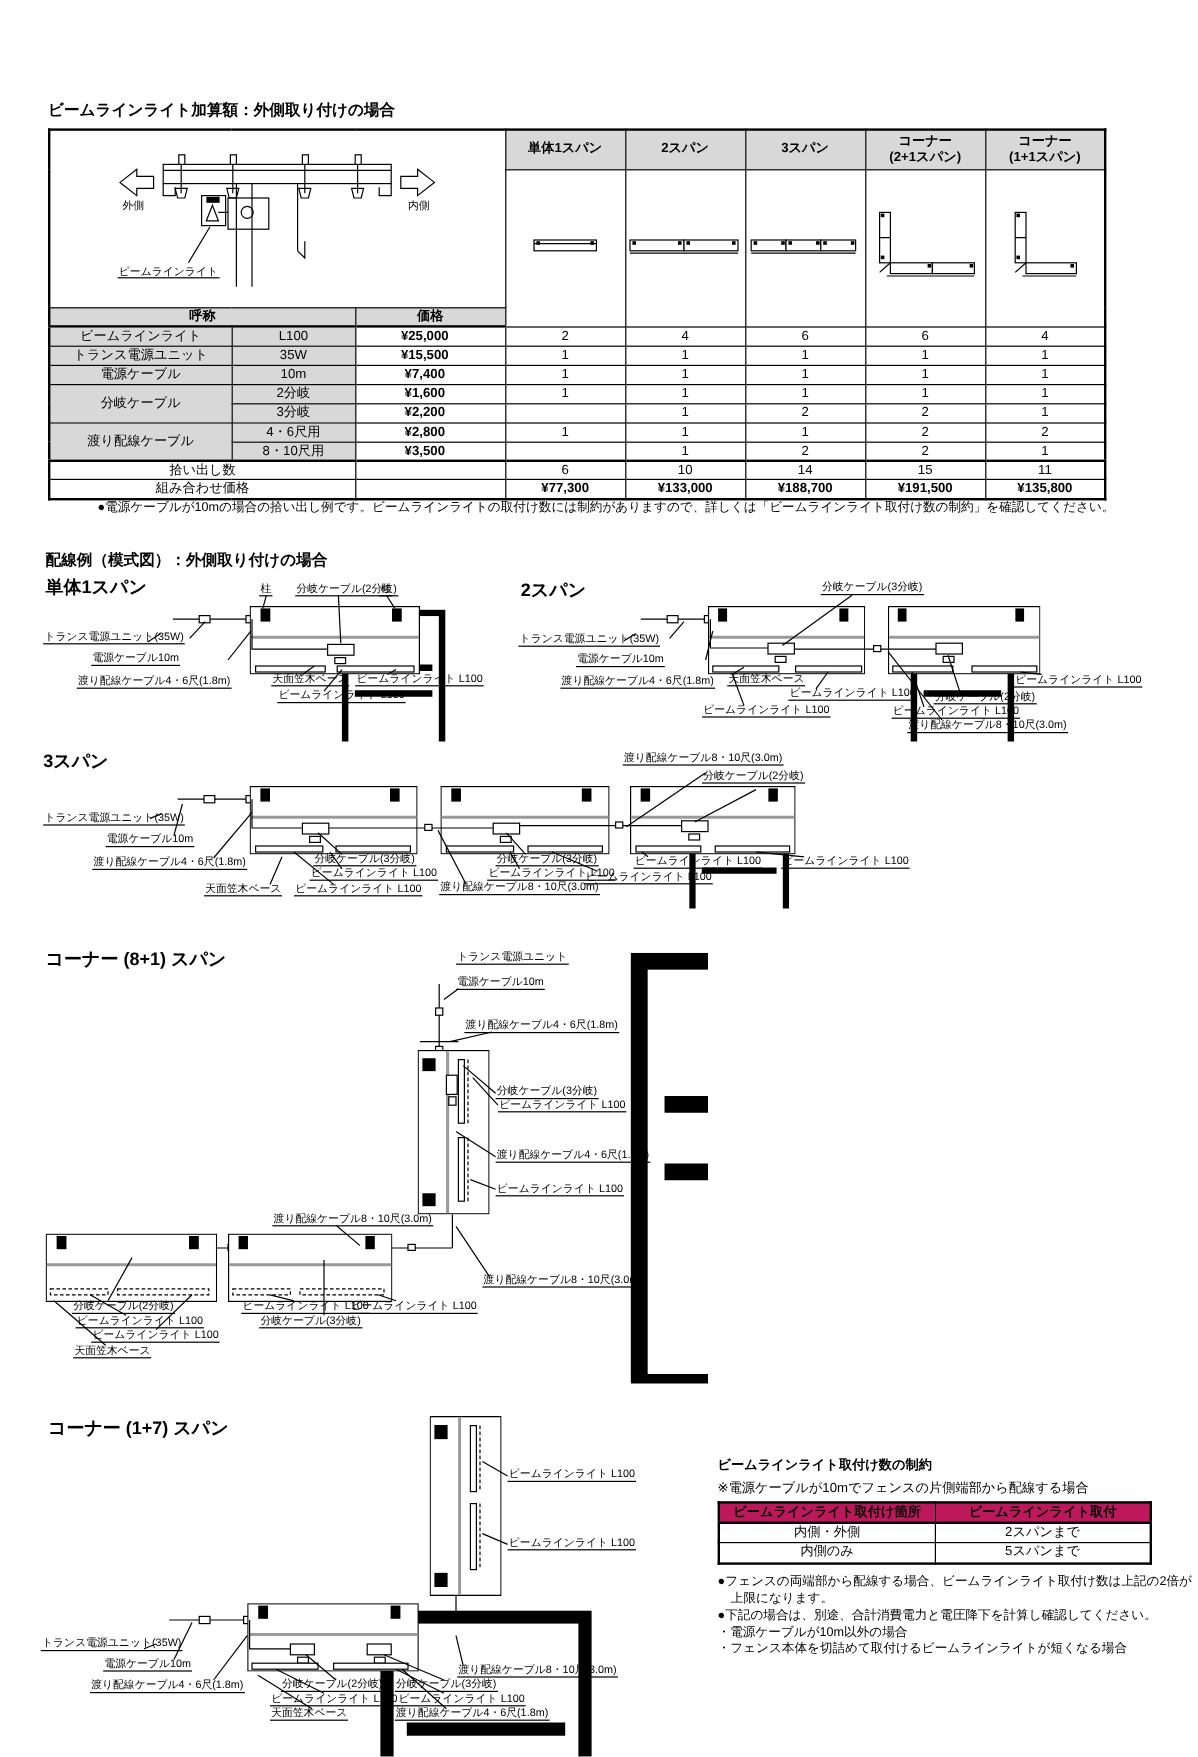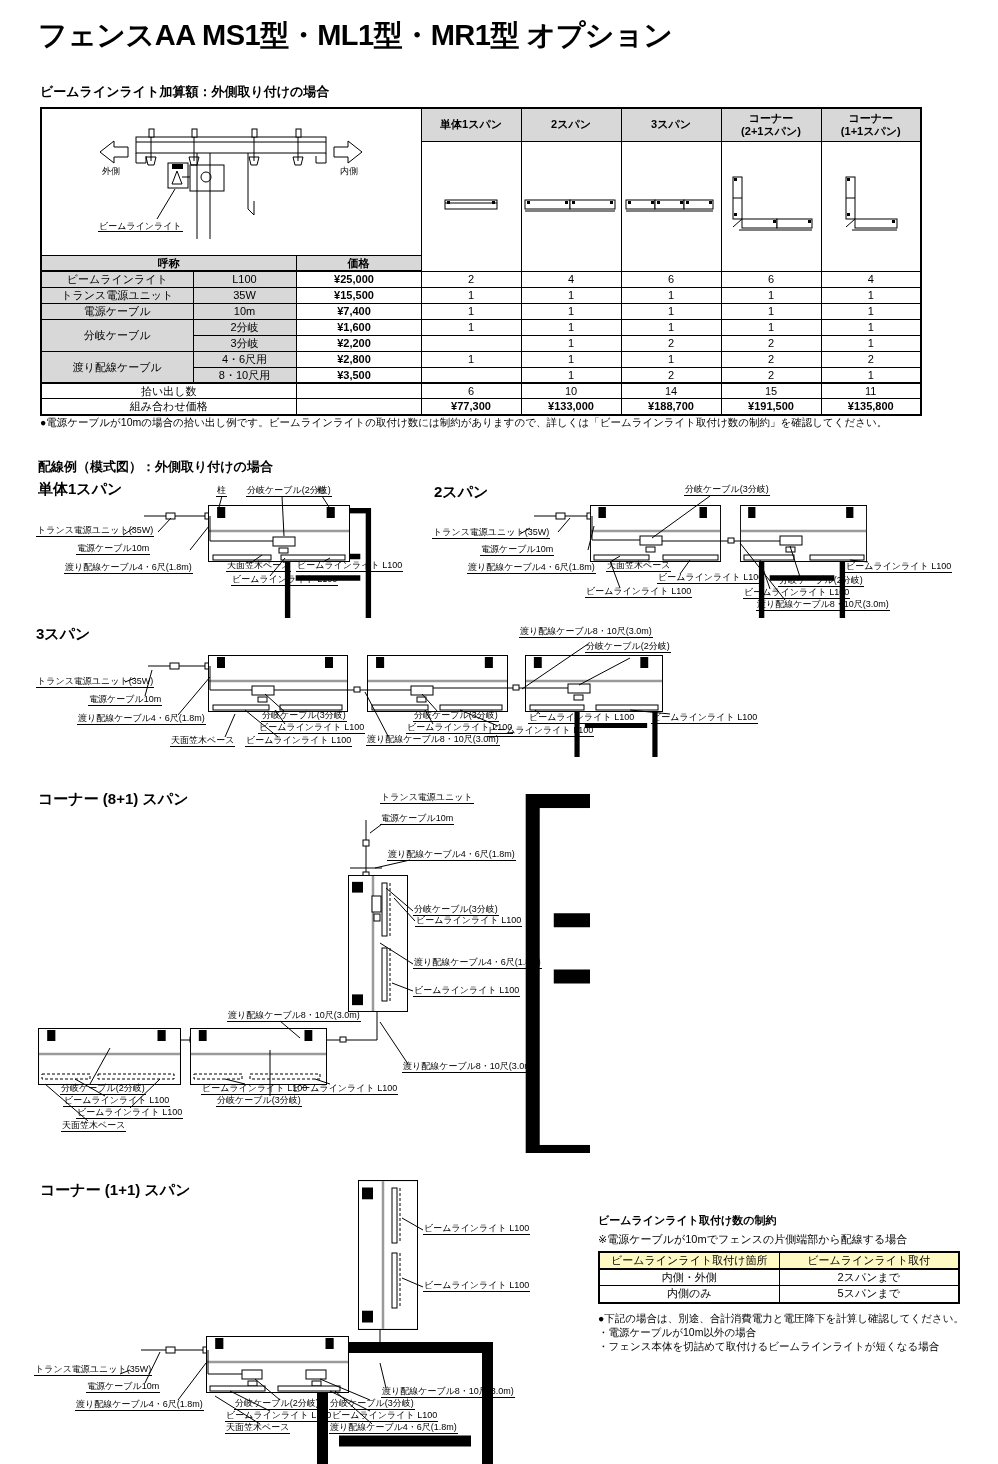--- a/index.html
+++ b/index.html
@@ -1,20 +1,20 @@
 <!DOCTYPE html>
 <html><head>
 <meta charset="utf-8">
 <style>
   html,body{margin:0;padding:0;background:#fff;}
   #page{position:relative;width:998px;height:1464px;background:#fff;overflow:hidden;
         font-family:"Liberation Sans","DejaVu Sans",sans-serif;color:#000;}
   .h-title{position:absolute;left:38px;top:16px;font-size:29px;font-weight:bold;letter-spacing:-0.5px;white-space:nowrap;}
   .h-sec{position:absolute;font-size:13px;font-weight:bold;white-space:nowrap;}
-  .note{position:absolute;left:40px;top:416px;width:930px;font-size:10.5px;white-space:nowrap;}
+  .note{position:absolute;left:40px;top:416px;width:930px;font-size:10.5px;white-space:nowrap;text-align:center;}
 
   
   #price-table{position:absolute;left:40px;top:107px;width:881px;border-collapse:collapse;table-layout:fixed;}
   #price-table td,#price-table th{border:1px solid #000;padding:0;font-size:11px;text-align:center;vertical-align:middle;overflow:hidden;line-height:1.15;}
   #price-table{border:2px solid #000;}
   .sh{background:#d8d8d8;font-weight:bold;font-size:11.5px;white-space:pre-line;}
   .gh{background:#d8d8d8;font-weight:bold;font-size:11.5px;}
   .nm,.sz{background:#d8d8d8;}
   .pr{text-align:right;padding-right:9px !important;font-weight:bold;font-size:12.5px;}
   .q{font-size:11.5px;}
@@ -36,21 +36,21 @@
   svg .f{fill:#000;stroke:none;}
   svg .rail{stroke:#9a9a9a;stroke-width:2.5;fill:none;}
   svg .dash{stroke-dasharray:3,2;}
 
   
   #constraint{position:absolute;left:598px;top:1213px;width:396px;}
   #constraint .c-head{font-size:11px;font-weight:bold;}
   #constraint .c-sub{font-size:11px;margin-top:4px;}
   #c-table{border-collapse:collapse;table-layout:fixed;width:360px;margin-top:4px;border:2px solid #000;}
   #c-table th,#c-table td{border:1px solid #000;font-size:11px;text-align:center;padding:1px 0;line-height:1.2;}
-  #c-table th{background:#fef9c3;font-weight:normal;border-bottom:2px solid #000;margin-top:20px;}
+  #c-table th{background:#be185d;font-weight:bold;border-bottom:2px solid #000;margin-top:20px;}
   .c-notes{margin-top:7px;width:396px;font-size:10.5px;line-height:1.35;}
   .c-note-b{padding-left:11px;text-indent:-11px;}
   .c-note-d{padding-left:8px;text-indent:-8px;}
 </style>
 </head>
 <body>
 
 <svg width="0" height="0" style="position:absolute" aria-hidden="true">
   <defs>
     <symbol id="hpanel" viewBox="0 0 140 57" preserveAspectRatio="none">
@@ -68,21 +68,20 @@
     <symbol id="trans" viewBox="0 0 16 26">
       <rect class="w" x="0.5" y="0.5" width="15" height="25"></rect>
       <line class="s" x1="2" y1="9" x2="14" y2="9"></line>
       <line class="s" x1="2" y1="13" x2="14" y2="13"></line>
     </symbol>
   </defs>
 </svg>
 
 <div id="page">
 
-  <div class="h-title">フェンスAA MS1型・ML1型・MR1型 オプション</div>
   <div class="h-sec" style="left:40px;top:83px">ビームラインライト加算額：外側取り付けの場合</div>
 
   <table id="price-table">
     <colgroup>
       <col style="width:152px">
         <col style="width:103px">
         <col style="width:125px">
       <col style="width:100px">
         <col style="width:100px">
         <col style="width:100px">
@@ -488,21 +487,21 @@
   <div class="lbl" style="left:227px;top:1011px">渡り配線ケーブル8・10尺(3.0m)</div>
   <div class="lbl" style="left:402px;top:1062px">渡り配線ケーブル8・10尺(3.0m)</div>
   <div class="lbl" style="left:60px;top:1084px">分岐ケーブル(2分岐)</div>
   <div class="lbl" style="left:63px;top:1096px">ビームラインライト L100</div>
   <div class="lbl" style="left:76px;top:1108px">ビームラインライト L100</div>
   <div class="lbl" style="left:61px;top:1121px">天面笠木ベース</div>
   <div class="lbl" style="left:201px;top:1084px">ビームラインライト L100</div>
   <div class="lbl" style="left:216px;top:1096px">分岐ケーブル(3分岐)</div>
   <div class="lbl" style="left:291px;top:1084px">ビームラインライト L100</div>
 
-  <div class="dtitle" style="left:40px;top:1181px">コーナー (1+1) スパン</div>
+  <div class="dtitle" style="left:40px;top:1181px">コーナー (1+7) スパン</div>
   <svg class="art" style="left:30px;top:1178px" width="560" height="286" viewBox="0 0 560 286">
     <use href="#vpanel" x="328" y="2" width="60" height="150"></use>
     <rect class="w" x="362" y="10" width="5" height="55"></rect>
     <line class="s dash" x1="370" y1="10" x2="370" y2="65"></line>
     <rect class="w" x="362" y="75" width="5" height="55"></rect>
     <line class="s dash" x1="370" y1="75" x2="370" y2="130"></line>
     <polyline class="s" points="350,152 350,193 302,193"></polyline>
     <rect class="w" x="347" y="170" width="6" height="6"></rect>
     <use href="#trans" x="95" y="164"></use>
     <line class="s" x1="111" y1="172" x2="176" y2="172"></line>
@@ -559,19 +558,20 @@
         <td>内側・外側</td>
         <td>2スパンまで</td>
       </tr>
       <tr>
         <td>内側のみ</td>
         <td>5スパンまで</td>
       </tr>
     </tbody>
       </table>
     <div class="c-notes">
+      <div class="c-note-b">●フェンスの両端部から配線する場合、ビームラインライト取付け数は上記の2倍が上限になります。</div>
       <div class="c-note-b">●下記の場合は、別途、合計消費電力と電圧降下を計算し確認してください。</div>
       <div class="c-note-d">・電源ケーブルが10m以外の場合</div>
       <div class="c-note-d">・フェンス本体を切詰めて取付けるビームラインライトが短くなる場合</div>
     </div>
   </div>
 
 </div>
 
 </body></html>

